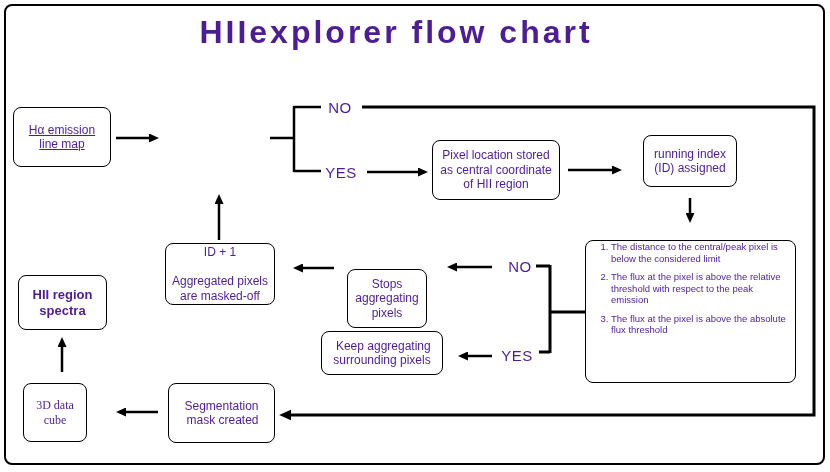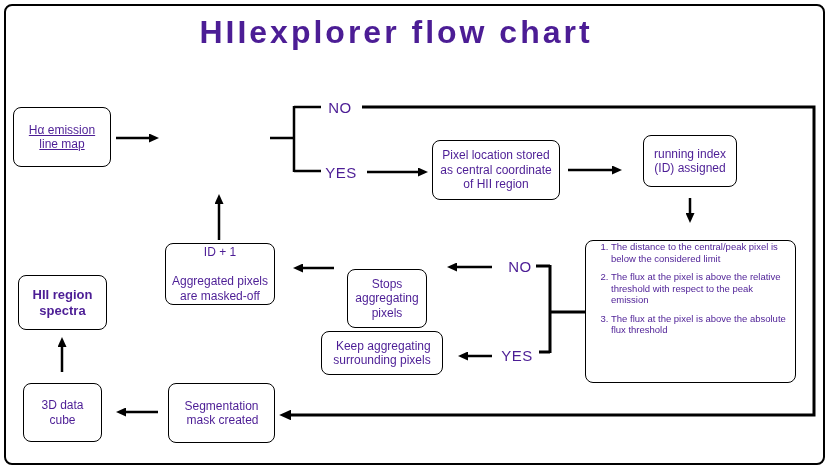--- a/index.html
+++ b/index.html
@@ -97,21 +97,21 @@
 
 Aggregated pixels
 are masked-off</div>
 
   <div class="node" style="left:321px;top:331px;width:122px;height:44px;text-align:right;">Keep aggregating
 surrounding pixels</div>
 
   <div class="node bold" style="left:18px;top:275px;width:89px;height:55px;">HII region
 spectra</div>
 
-  <div class="node" style="left:23px;top:383px;width:79px;height:59px;">3D data
+  <div class="node" style="left:23px;top:383px;width:64px;height:59px;font-family:Liberation Serif, serif;">3D data
 cube</div>
 
   <div class="node" style="left:168px;top:383px;width:107px;height:60px;text-align:right;">Segmentation
 mask created</div>
 
   <div class="edge-label" style="left:322px;top:100px;width:36px;">NO</div>
   <div class="edge-label" style="left:320px;top:165px;width:42px;">YES</div>
   <div class="edge-label" style="left:502px;top:259px;width:36px;">NO</div>
   <div class="edge-label" style="left:496px;top:348px;width:42px;">YES</div>
 

